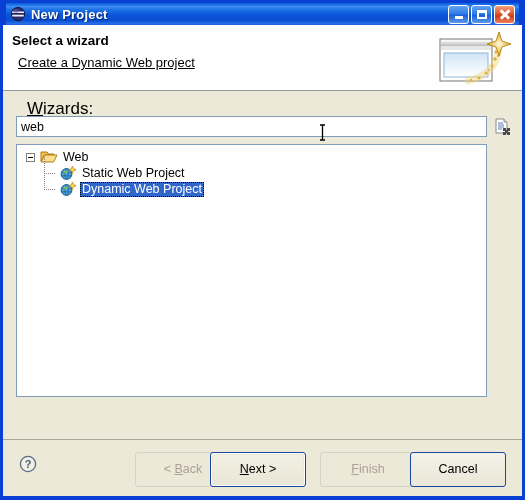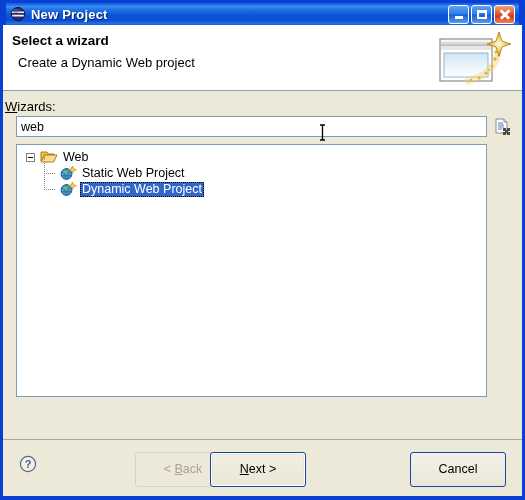--- a/index.html
+++ b/index.html
@@ -115,37 +115,38 @@
     left: 9px; top: 8px;
     font-size: 13.5px;
     font-weight: bold;
     color: #000000;
   }
   .header-sub {
     position: absolute;
     left: 15px; top: 30px;
     font-size: 13px;
     color: #000000;
+    text-decoration: underline;
   }
   .header-banner {
     position: absolute;
     right: 8px; top: 4px;
     width: 76px; height: 58px;
   }
 
   
   .body-area {
     position: relative;
     height: 401px;
     background: #ece9d8;
   }
   .label-wizards {
     position: absolute;
-    left: 2px; top: 8px;
-    font-size: 13px;
+    left: 24px; top: 8px;
+    font-size: 17px;
     color: #000000;
   }
   .label-wizards u { text-decoration: underline; }
 
   .filter-row {
     position: absolute;
     left: 13px; top: 25px; right: 10px;
     height: 21px;
   }
   .filter-input {
@@ -444,20 +445,21 @@
         <svg width="18" height="18" viewBox="0 0 18 18">
           <circle cx="9" cy="9" r="7.6" fill="#f2f0e6" stroke="#5a6d86" stroke-width="1.3"></circle>
           <text x="9" y="13" font-family="Liberation Sans, sans-serif" font-size="11" font-weight="bold" fill="#4a5e79" text-anchor="middle">?</text>
         </svg>
       </div>
 
       <button class="btn disabled" id="btn-back"><span>&lt; </span><u>B</u><span>ack</span></button>
 
       <button class="btn default" id="btn-next"><span></span><u>N</u><span>ext</span><span> &gt;</span></button>
 
+      <button class="btn disabled" id="btn-finish"><u>F</u><span>inish</span></button>
 
       <button class="btn normal" id="btn-cancel"><span>Cancel</span></button>
     </div>
   </div>
 
   <div class="mouse-ibeam">
     <svg width="7" height="17" viewBox="0 0 7 17">
       <path d="M1 1 H6 M3.5 1 V16 M1 16 H6" stroke="#000000" stroke-width="1.3" fill="none"></path>
     </svg>
   </div>

